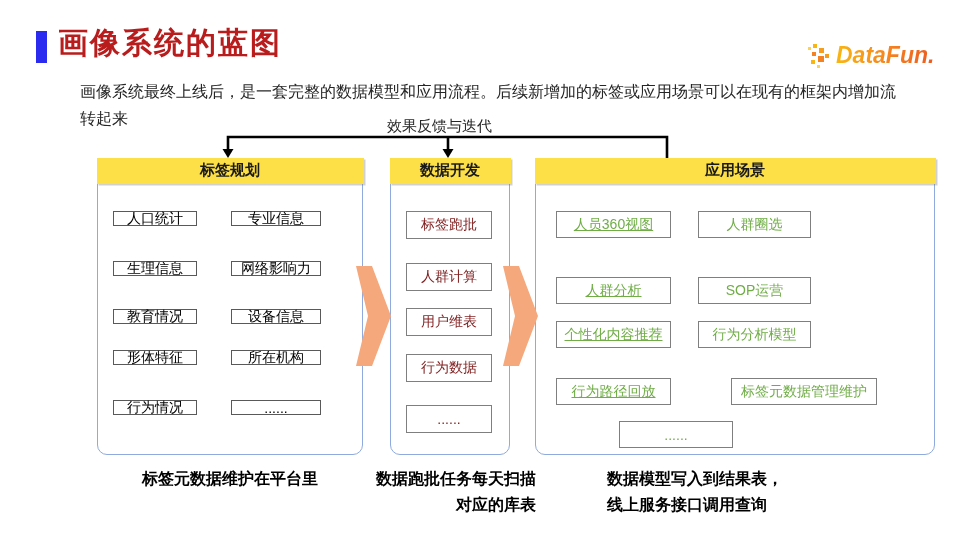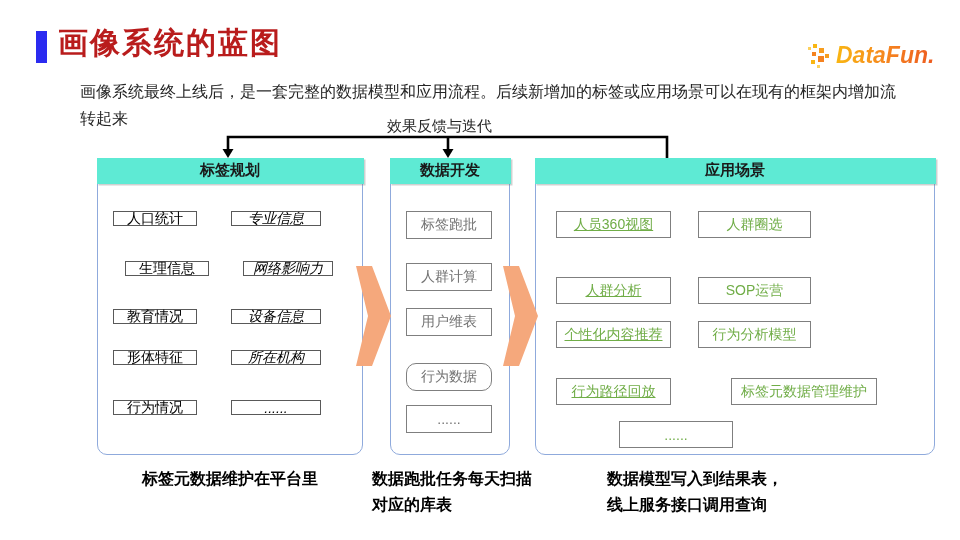--- a/index.html
+++ b/index.html
@@ -22,49 +22,49 @@
   .intro{position:absolute;left:80px;top:78px;width:870px;font-size:16px;line-height:27px;color:#262626;}
   
   .feedback-label{position:absolute;left:387px;top:117px;width:110px;font-size:15px;color:#262626;white-space:nowrap;}
   .connector-svg{position:absolute;left:0;top:0;width:960px;height:540px;pointer-events:none;}
   
   .col{position:absolute;top:158px;background:#fff;border:1.5px solid #8faadc;border-radius:2px 2px 10px 10px;box-sizing:border-box;}
   .col-1{left:97px;width:266px;height:297px;}
   .col-2{left:390px;width:120px;height:297px;}
   .col-3{left:535px;width:400px;height:297px;}
   .col-header{
-    height:26px;margin:-1.5px -1.5px 0 -1.5px;background:#5eead4;
+    height:26px;margin:-1.5px -1.5px 0 -1.5px;background:#fde047;
     display:flex;align-items:center;justify-content:center;
     font-size:15px;font-weight:bold;color:#1a1a1a;
     box-shadow:1.5px 1.5px 0 rgba(120,120,120,0.35);
   }
   .ibox{
     position:absolute;background:#fff;box-sizing:border-box;
     display:flex;align-items:center;justify-content:center;
     font-size:14px;white-space:nowrap;
   }
   .tag-box{border:1.5px solid #595959;color:#000;height:15px;}
-  .dev-box{border:1.3px solid #7f7f7f;color:#737373;height:28px;}
+  .dev-box{border:1.3px solid #7f7f7f;color:#7f1d1d;height:28px;}
   .app-box{border:1.3px solid #7f7f7f;color:#70ad47;height:27px;}
   
-  .c1l{left:15px;width:84px;} .c1r{left:133px;width:90px;font-style:italic;}
-  .r1a{top:52px;}.r2a{top:102px;margin-left:12px;}.r3a{top:150px;}.r4a{top:191px;}.r5a{top:241px;}
+  .c1l{left:15px;width:84px;} .c1r{left:133px;width:90px;}
+  .r1a{top:52px;}.r2a{top:102px;}.r3a{top:150px;}.r4a{top:191px;}.r5a{top:241px;}
   
   .c2{left:15px;width:86px;}
-  .r1b{top:52px;}.r2b{top:104px;}.r3b{top:149px;}.r4b{top:204px;border-radius:10px;}.r5b{top:246px;}
+  .r1b{top:52px;}.r2b{top:104px;}.r3b{top:149px;}.r4b{top:195px;}.r5b{top:246px;}
   
   .c3l{left:20px;width:115px;text-decoration:underline;} .c3r{left:162px;width:113px;} .c3rw{left:153px;width:146px;margin-left:42px;} .c3c{left:83px;width:114px;}
   .r1c{top:52px;}.r2c{top:118px;}.r3c{top:162px;}.r4c{top:219px;}.r5c{top:262px;}
   
   .flow-arrow{position:absolute;top:266px;width:35px;height:100px;}
   .fa-1{left:356px;} .fa-2{left:503px;}
   
   .caption{position:absolute;top:466px;font-size:16px;font-weight:bold;color:#000;line-height:26px;}
   .cap-1{left:97px;width:266px;text-align:center;}
-  .cap-2{left:372px;width:180px;text-align:left;}
+  .cap-2{left:356px;width:180px;text-align:right;}
   .cap-3{left:607px;width:220px;text-align:left;}
 </style>
 </head>
 <body>
 
 <div class="title-accent"></div>
 <div class="page-title">画像系统的蓝图</div>
 
 <div class="logo">
   <svg width="30" height="30" viewBox="0 0 30 30">

